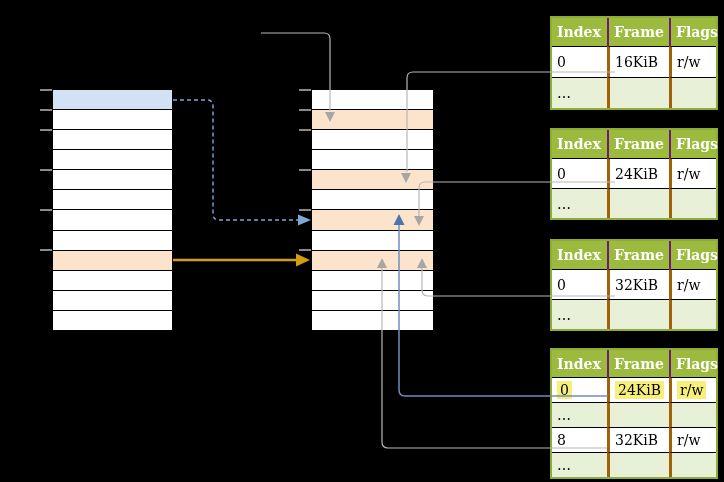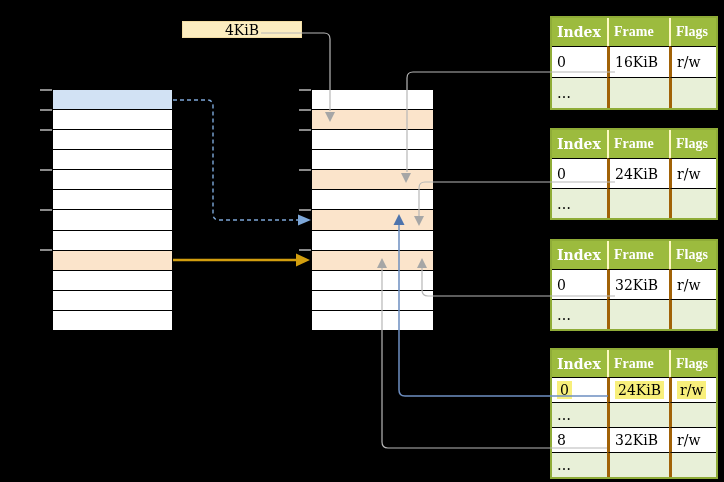--- a/index.html
+++ b/index.html
@@ -29,21 +29,21 @@
   
   .tick{position:absolute;width:12px;height:1.5px;background:var(--tick);z-index:1;}
   
   .pt-container{position:absolute;left:550px;z-index:1;}
   .pt{border-collapse:separate;border-spacing:0;table-layout:fixed;width:168px;
       border:2px solid var(--green-border);}
   .pt th{
     background:var(--green-header);color:#fff;font-weight:bold;font-size:14px;
     text-align:left;padding:0 0 0 5px;box-sizing:border-box;
   }
-  .pt th + th{border-left:2px solid #fef9c3;font-family:Liberation Serif, serif;}
+  .pt th + th{border-left:2px solid #701a75;}
   .pt td{
     background:var(--row-white);color:#000;font-size:14px;text-align:left;
     padding:0 0 0 5px;border-top:1px solid #000;box-sizing:border-box;
     overflow:hidden;white-space:nowrap;
   }
   .pt td + td{border-left:3px solid #a16207;}
   .pt tr.shaded td{background:var(--green-light);}
   .pt col.c1{width:55px;} .pt col.c2{width:62px;} .pt col.c3{width:47px;}
   .pt0 thead tr{height:28px;} .pt0 tbody tr{height:31px;}
   .pt1 thead tr{height:28px;} .pt1 tbody tr{height:30px;}
@@ -60,23 +60,20 @@
   .hd-gray{fill:var(--gray-head);}
   .hd-blue{fill:var(--blue-head);}
   .hd-dash{fill:var(--blue-dash);}
   .hd-orange{fill:var(--orange-line);}
 </style>
 </head>
 <body>
 
 <div id="stage">
 
-  <div class="label-box">
-    <span>4KiB</span>
-  </div>
 
   <div id="left-col" class="mem-col">
       <div class="mem-row fill-blue"></div>
       <div class="mem-row fill-white"></div>
       <div class="mem-row fill-white"></div>
       <div class="mem-row fill-white"></div>
       <div class="mem-row fill-white"></div>
       <div class="mem-row fill-white"></div>
       <div class="mem-row fill-white"></div>
       <div class="mem-row fill-white"></div>

